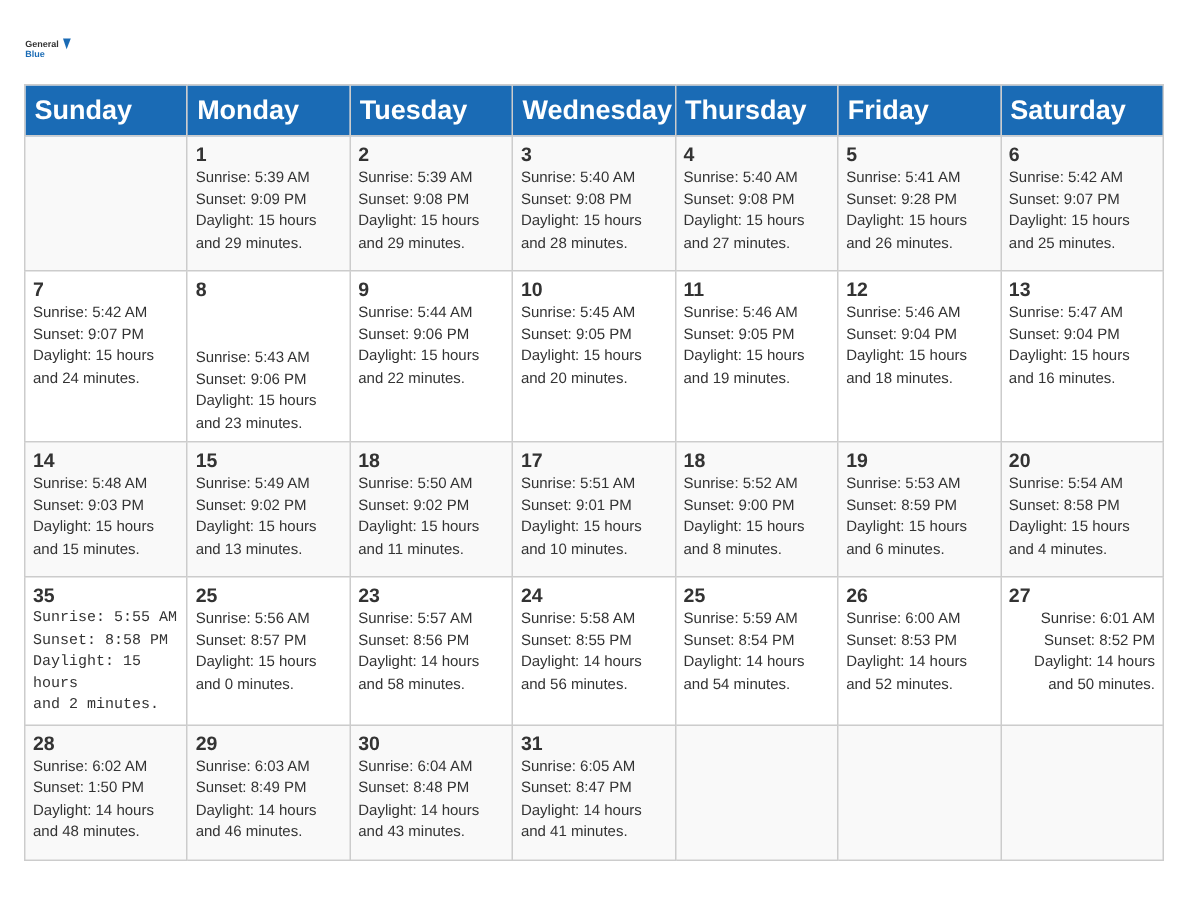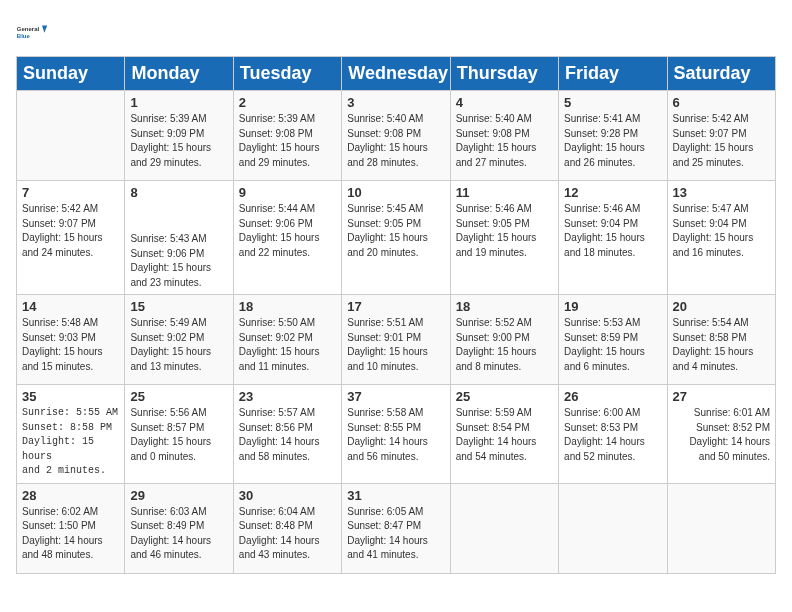--- a/index.html
+++ b/index.html
@@ -273,21 +273,21 @@
 and 0 minutes.</div>
         </td>
         <td>
           <span class="day-number">23</span>
           <div class="day-info" style="white-space: pre-line;">Sunrise: 5:57 AM
 Sunset: 8:56 PM
 Daylight: 14 hours
 and 58 minutes.</div>
         </td>
         <td>
-          <span class="day-number">37</span>
+          <span class="day-number">24</span>
           <div class="day-info" style="white-space: pre-line;">Sunrise: 5:58 AM
 Sunset: 8:55 PM
 Daylight: 14 hours
 and 56 minutes.</div>
         </td>
         <td>
           <span class="day-number">25</span>
           <div class="day-info" style="white-space: pre-line;">Sunrise: 5:59 AM
 Sunset: 8:54 PM
 Daylight: 14 hours

